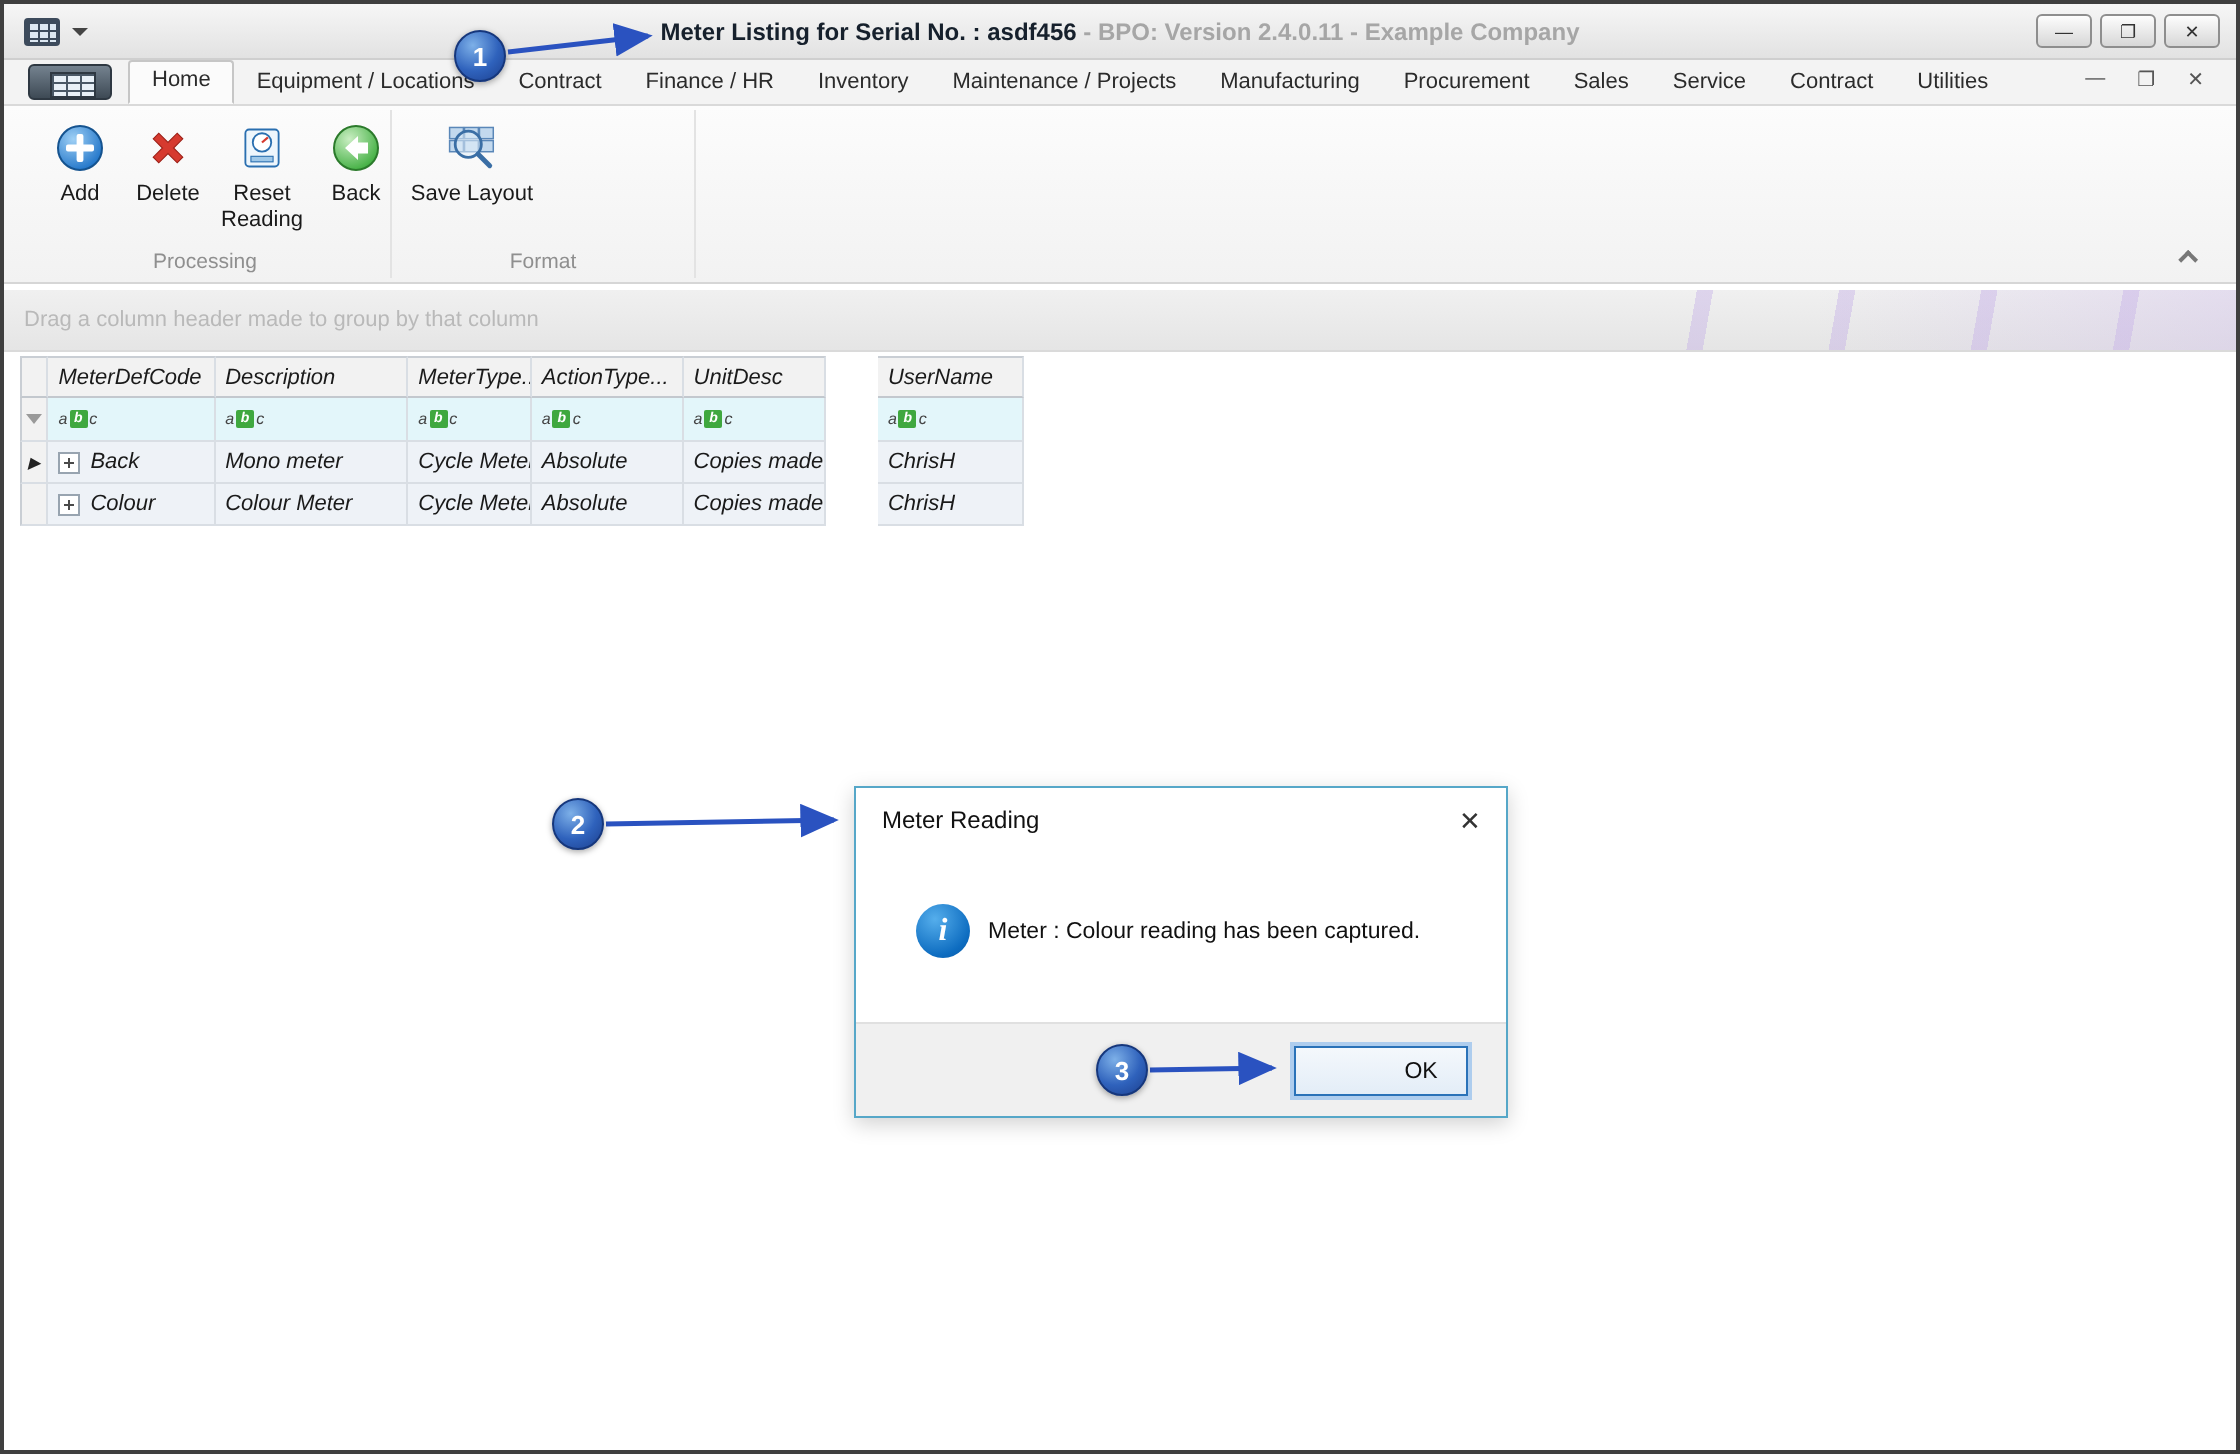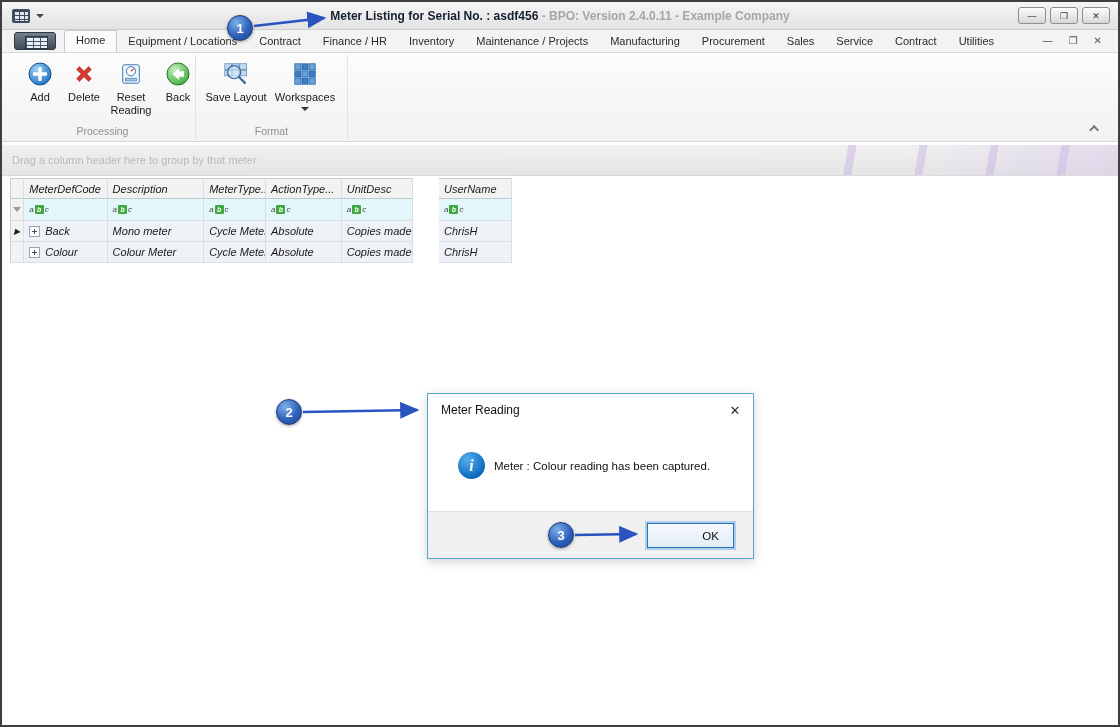--- a/index.html
+++ b/index.html
@@ -236,50 +236,31 @@
               <rect x="3" y="11" width="7.4" height="6"></rect>
                 <rect x="11" y="11" width="7.4" height="6"></rect>
                 <rect x="19" y="11" width="7.4" height="6"></rect>
             </g>
             <circle cx="13" cy="13" r="7" fill="rgba(225,238,250,0.55)" stroke="#3a6ea5" stroke-width="1.5"></circle>
             <line x1="18.2" y1="18.2" x2="24.5" y2="24.5" stroke="#3a6ea5" stroke-width="2.6" stroke-linecap="round"></line>
           </svg>
         </span>
         <span>Save Layout</span>
       </div>
-      <div class="rbtn" style="left:76px; width:66px;">
-        <span class="ricon">
-          <svg width="26" height="26" viewBox="0 0 28 28">
-            <g stroke="#1d5fa8" stroke-width="0.8">
-              <rect x="3" y="3" width="6.6" height="6.6" fill="#6aa2d8"></rect>
-              <rect x="10.7" y="3" width="6.6" height="6.6" fill="#3a7fc1"></rect>
-              <rect x="18.4" y="3" width="6.6" height="6.6" fill="#6aa2d8"></rect>
-              <rect x="3" y="10.7" width="6.6" height="6.6" fill="#3a7fc1"></rect>
-              <rect x="10.7" y="10.7" width="6.6" height="6.6" fill="#6aa2d8"></rect>
-              <rect x="18.4" y="10.7" width="6.6" height="6.6" fill="#3a7fc1"></rect>
-              <rect x="3" y="18.4" width="6.6" height="6.6" fill="#6aa2d8"></rect>
-              <rect x="10.7" y="18.4" width="6.6" height="6.6" fill="#3a7fc1"></rect>
-              <rect x="18.4" y="18.4" width="6.6" height="6.6" fill="#6aa2d8"></rect>
-            </g>
-          </svg>
-        </span>
-        <span>Workspaces</span>
-        <span class="dd-caret"></span>
-      </div>
       <div class="rgroup-caption">Format</div>
     </div>
 
     <div class="ribbon-collapse">
       <span class="chev-up"></span>
     </div>
   </div>
 
   <div class="groupbar">
     <div class="groupbar-stripes"></div>
-    <div class="grouphint">Drag a column header here to group by that meter</div>
+    <div class="grouphint">Drag a column header made to group by that column</div>
   </div>
 
   <div class="grid">
     <div class="grow ghead">
       <div class="gcell gind"></div>
       <div class="gcell c0">MeterDefCode</div>
       <div class="gcell c1">Description</div>
       <div class="gcell c2">MeterType...</div>
       <div class="gcell c3">ActionType...</div>
       <div class="gcell c4">UnitDesc</div>

